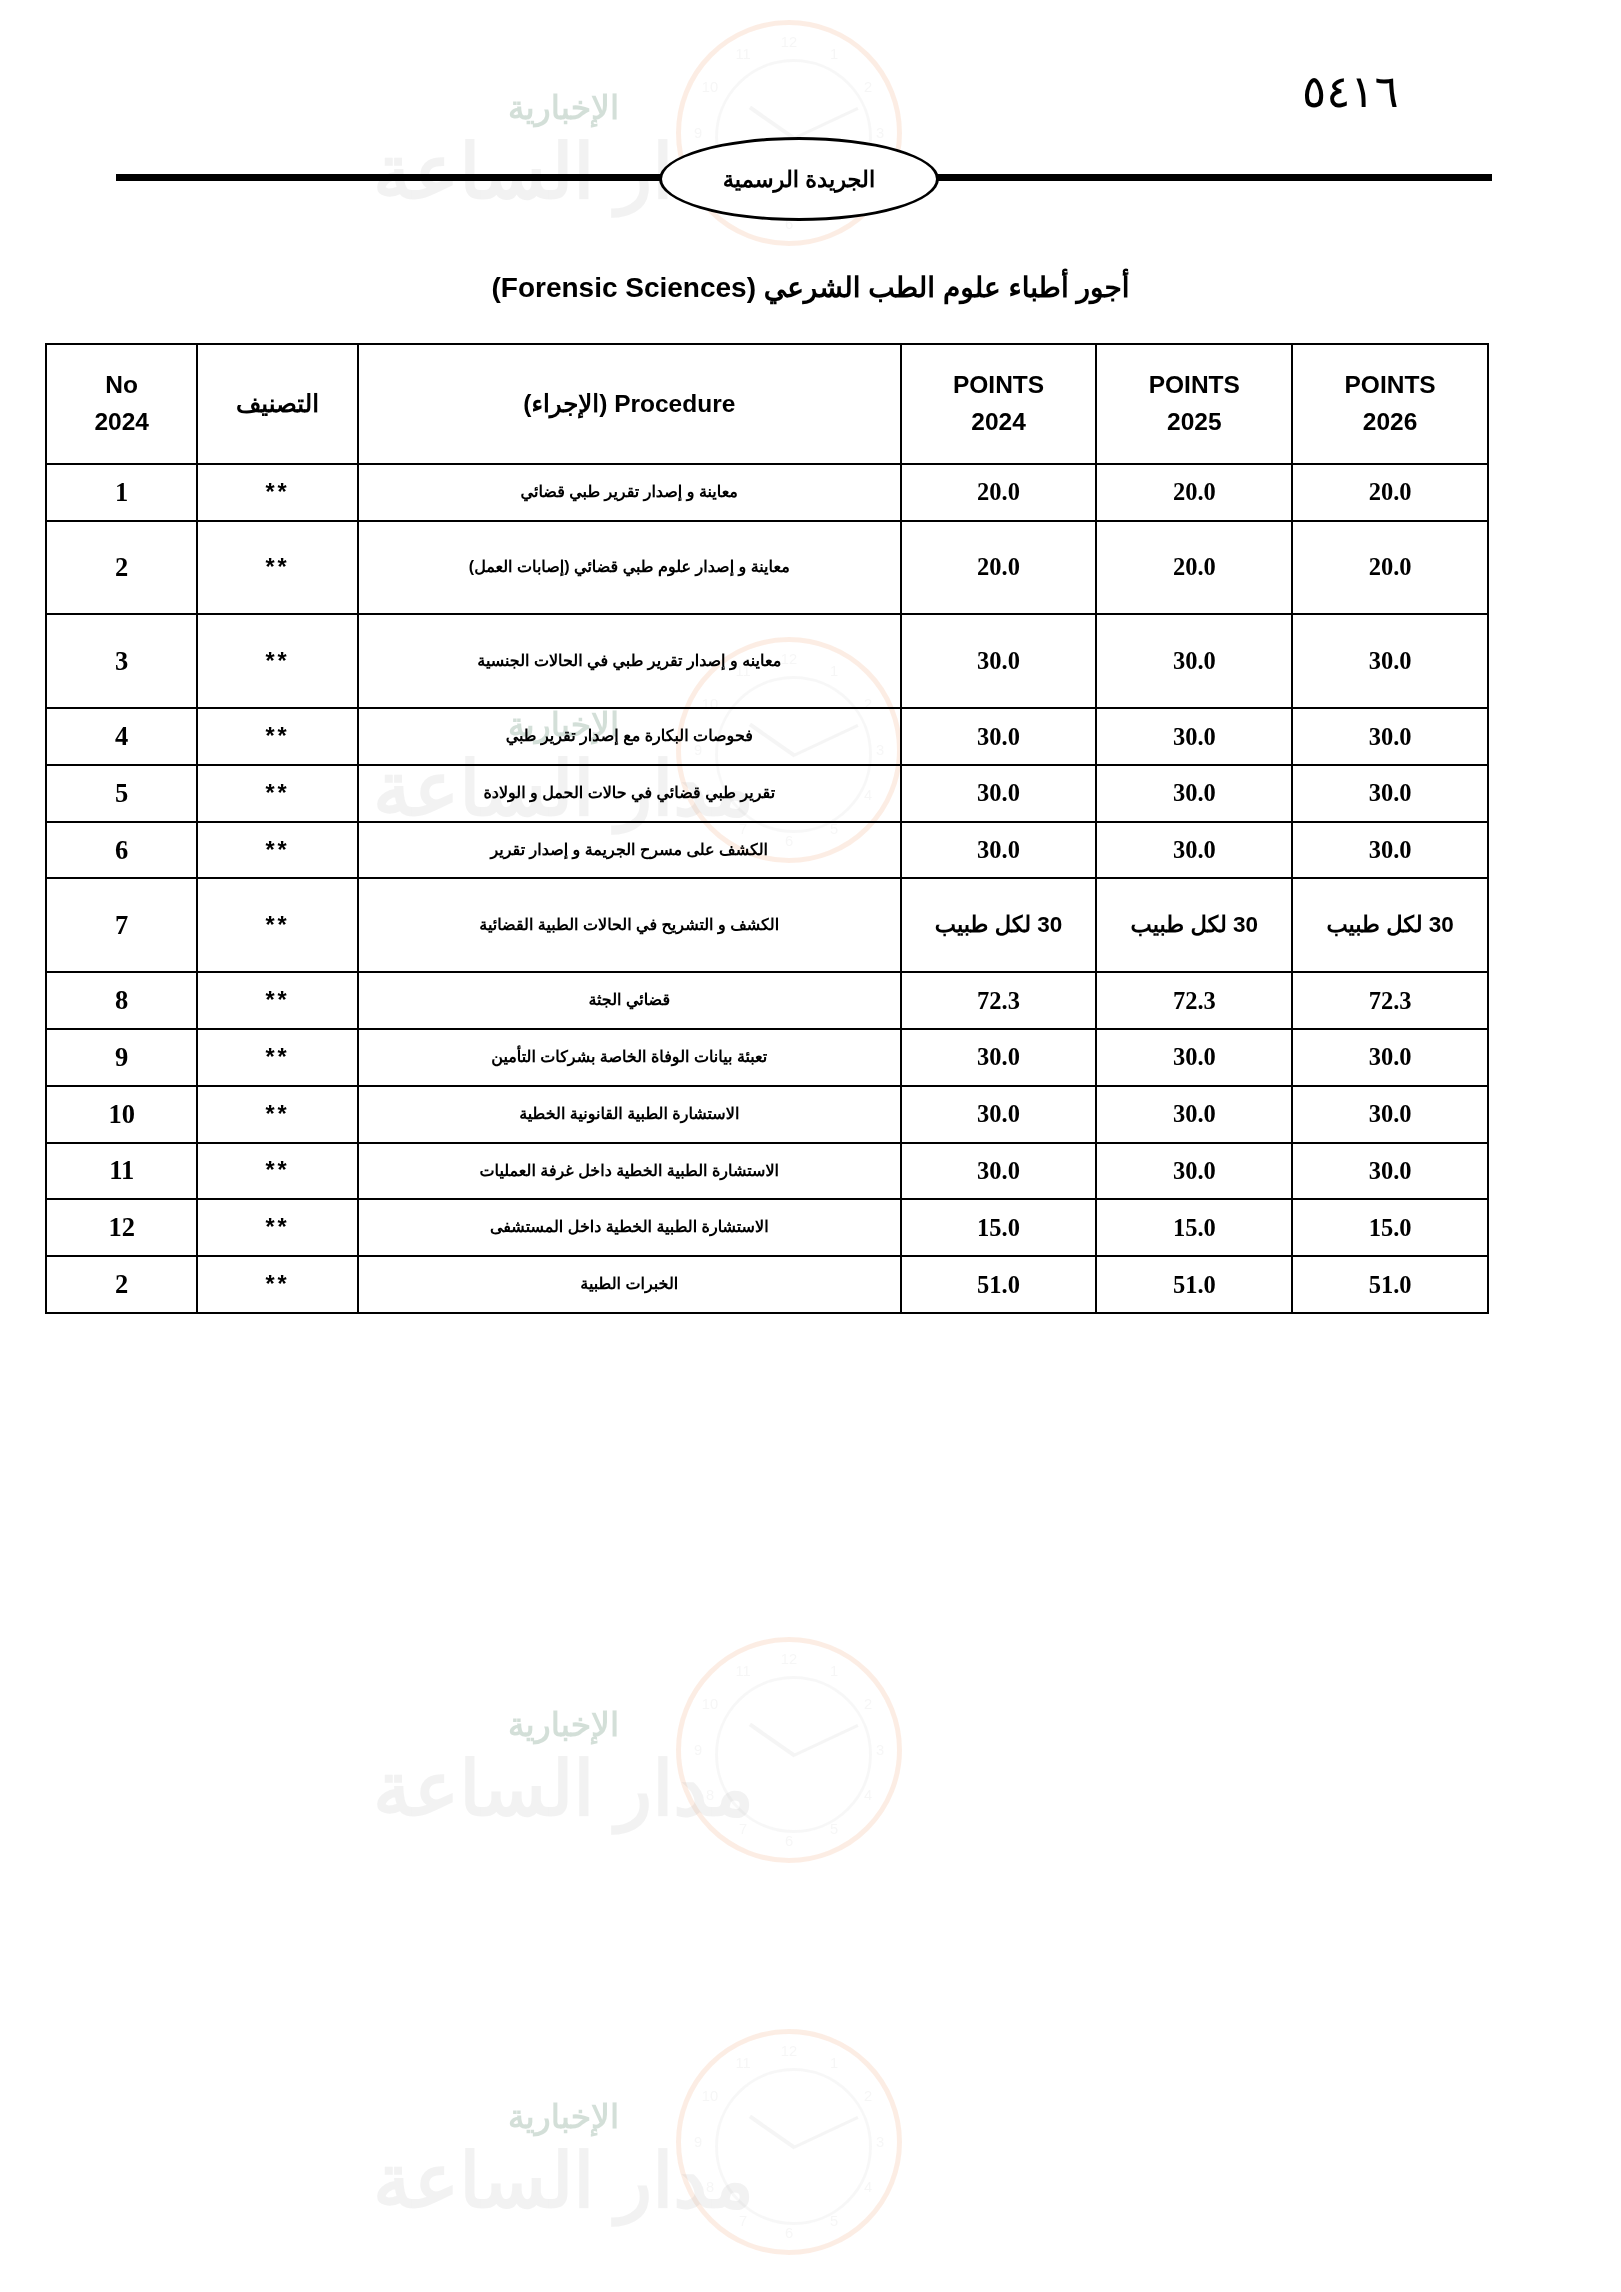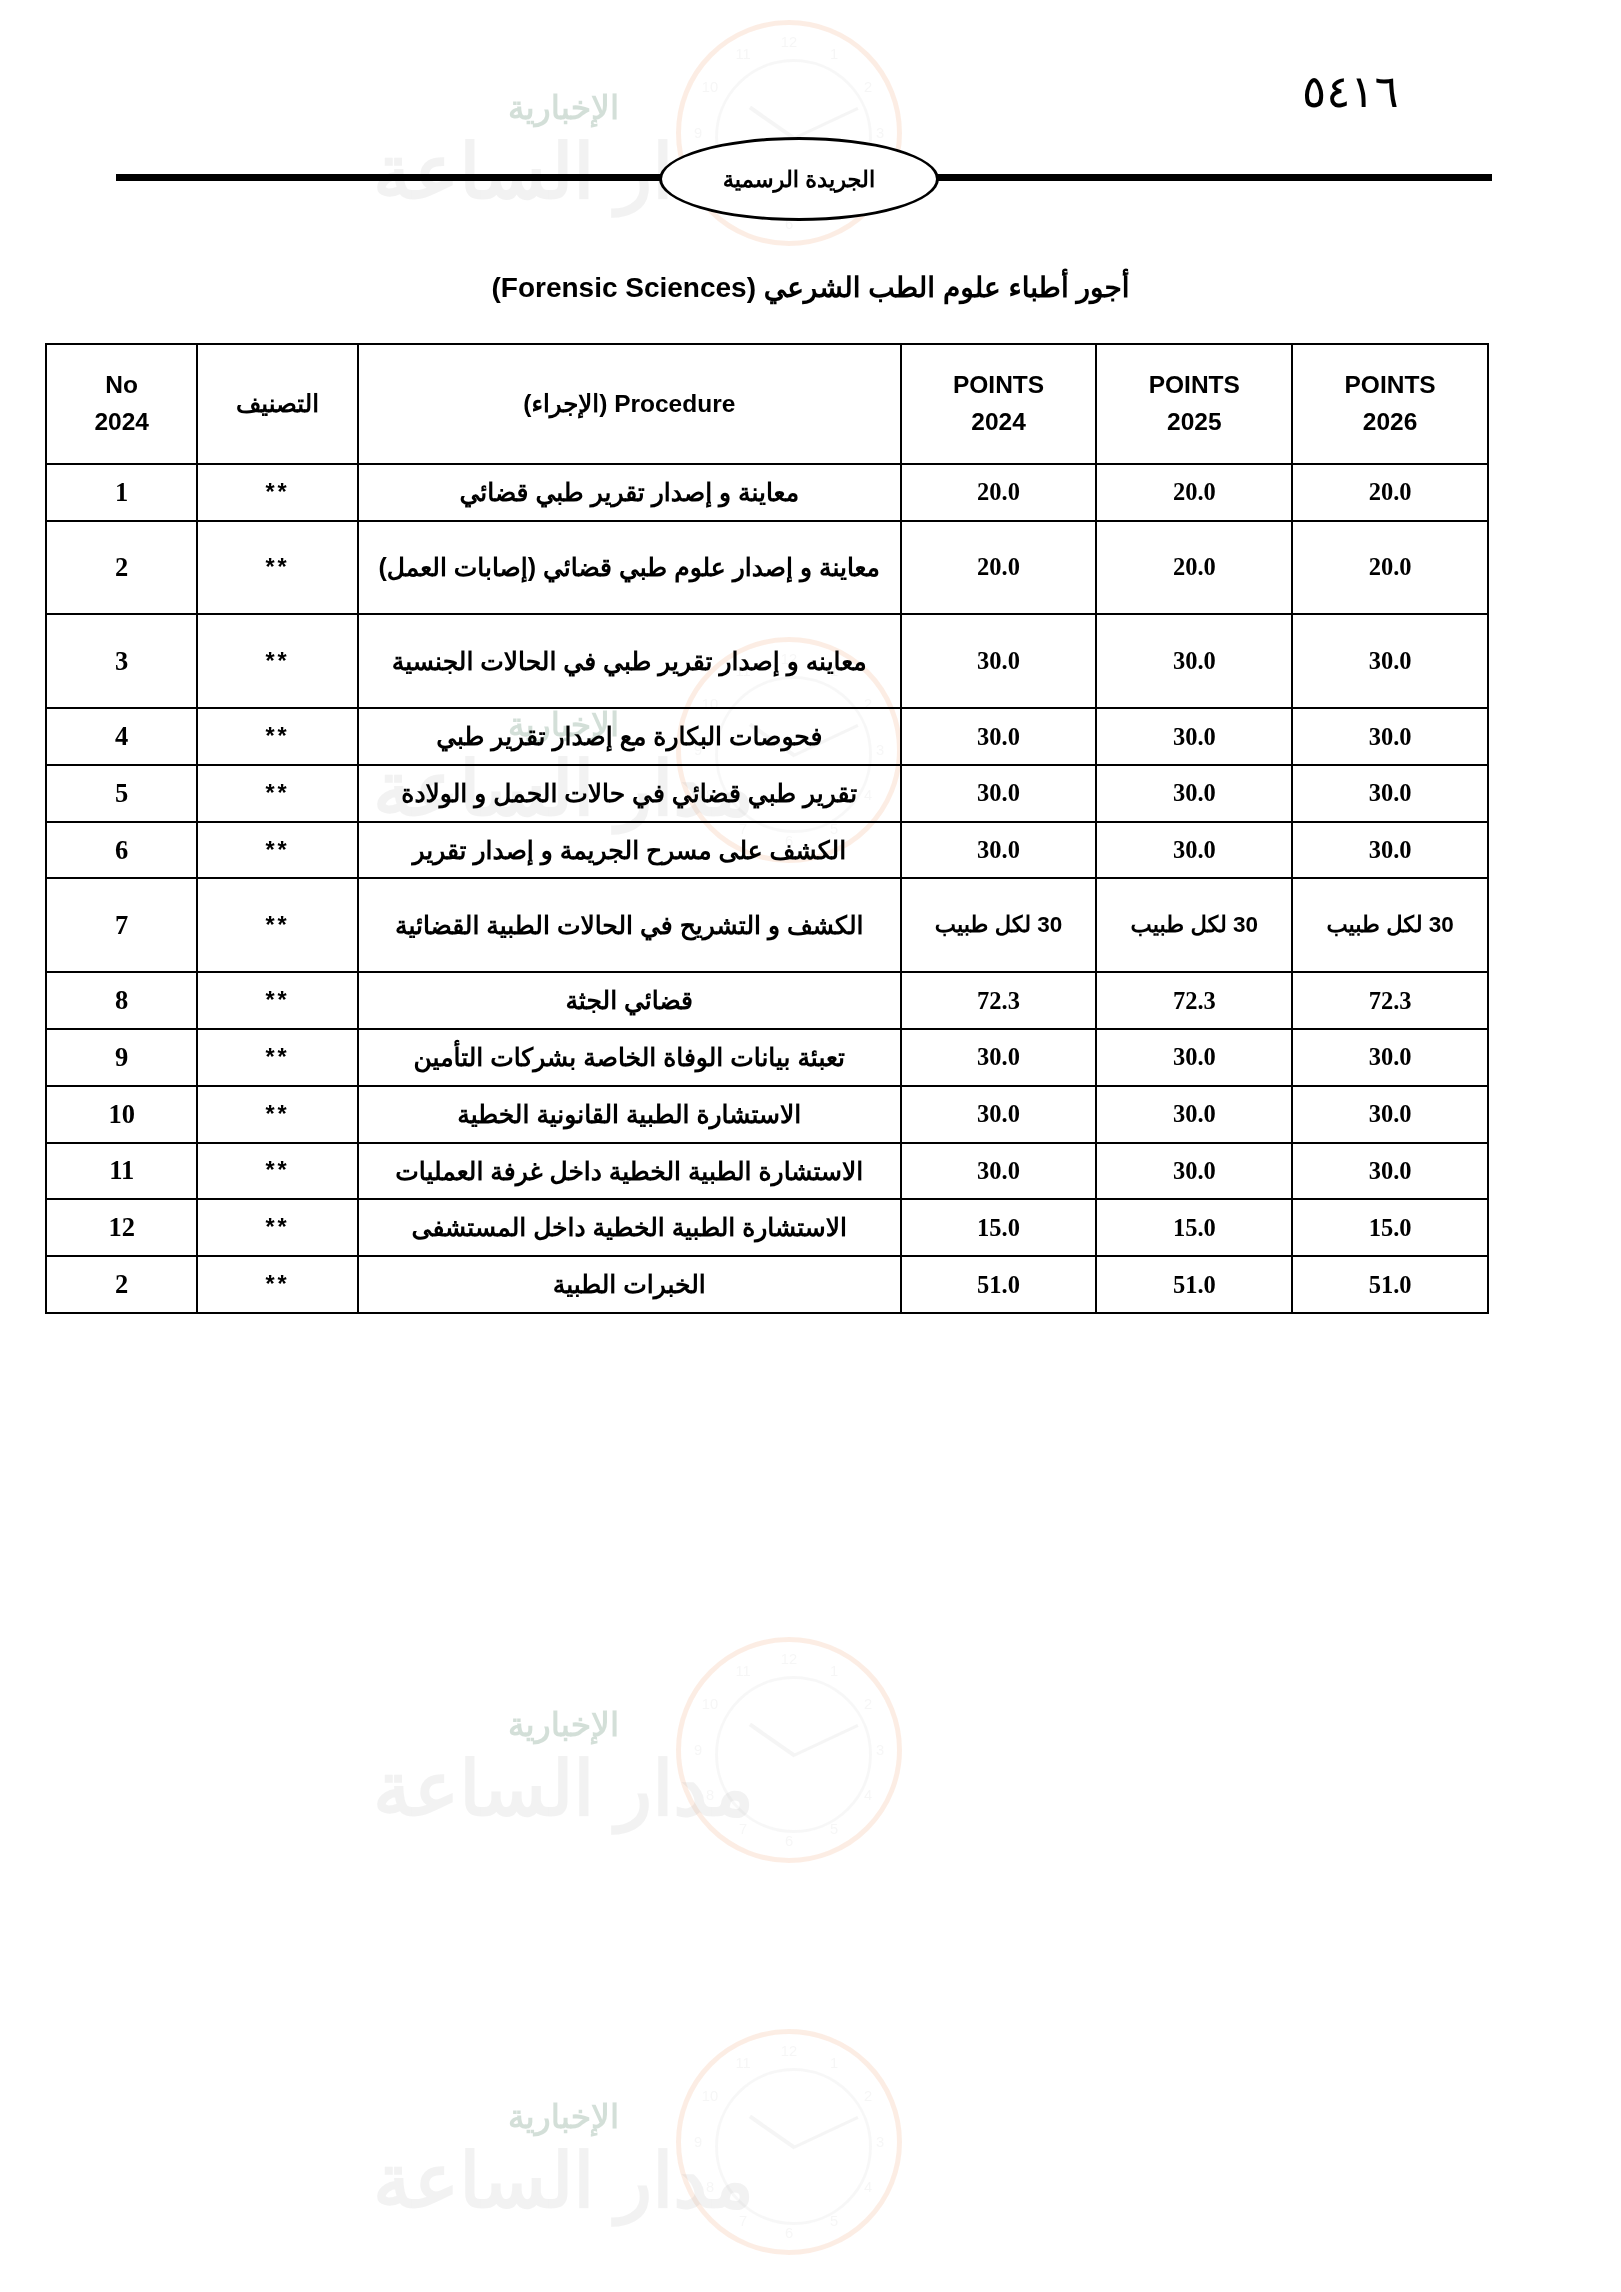--- a/index.html
+++ b/index.html
@@ -134,21 +134,21 @@
   .hdr-cell {
     font-size: 24.5px;
     line-height: 1.5;
     height: 110px;
   }
   .hdr-cell .l1 { display: block; }
   .hdr-cell .l2 { display: block; }
 
   td.c-no    { font-size: 26.5px; font-family: "Liberation Serif", serif; }
   td.c-class { font-size: 23.5px; letter-spacing: 2.9px; }
-  td.c-proc  { font-size: 25px; line-height: 1.55; }
+  td.c-proc  { font-size: 16px; line-height: 1.55; }
   td.c-pts   { font-size: 24.5px; font-family: "Liberation Serif", serif; }
   td.c-pts.two-line { font-size: 22.5px; line-height: 1.5; font-family: "Liberation Sans", sans-serif; }
 
   tr.r-one   td { height: 47px; }
   tr.r-two   td { height: 84px; }
 </style>
 </head>
 <body>
 
 <div class="wm-group" style="top:9.8px; left:343px; width:441px; height:333px;">

